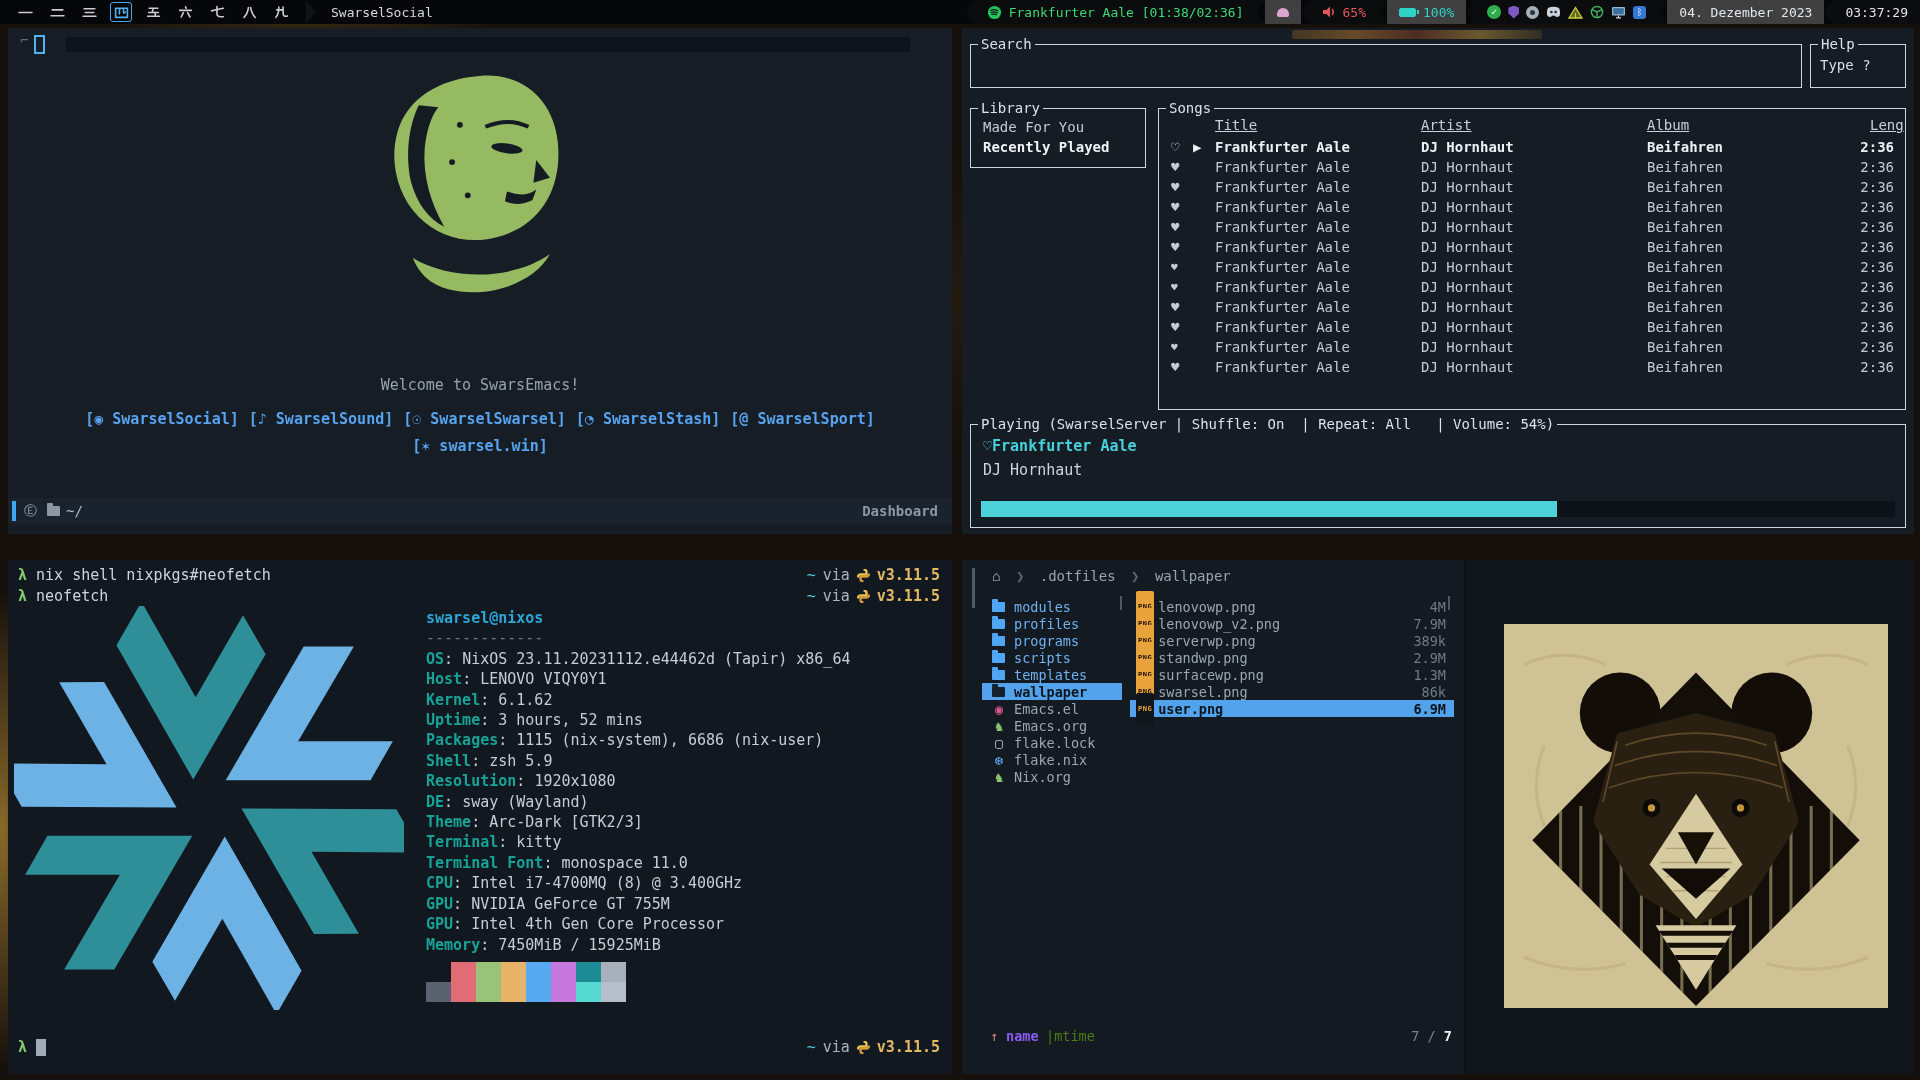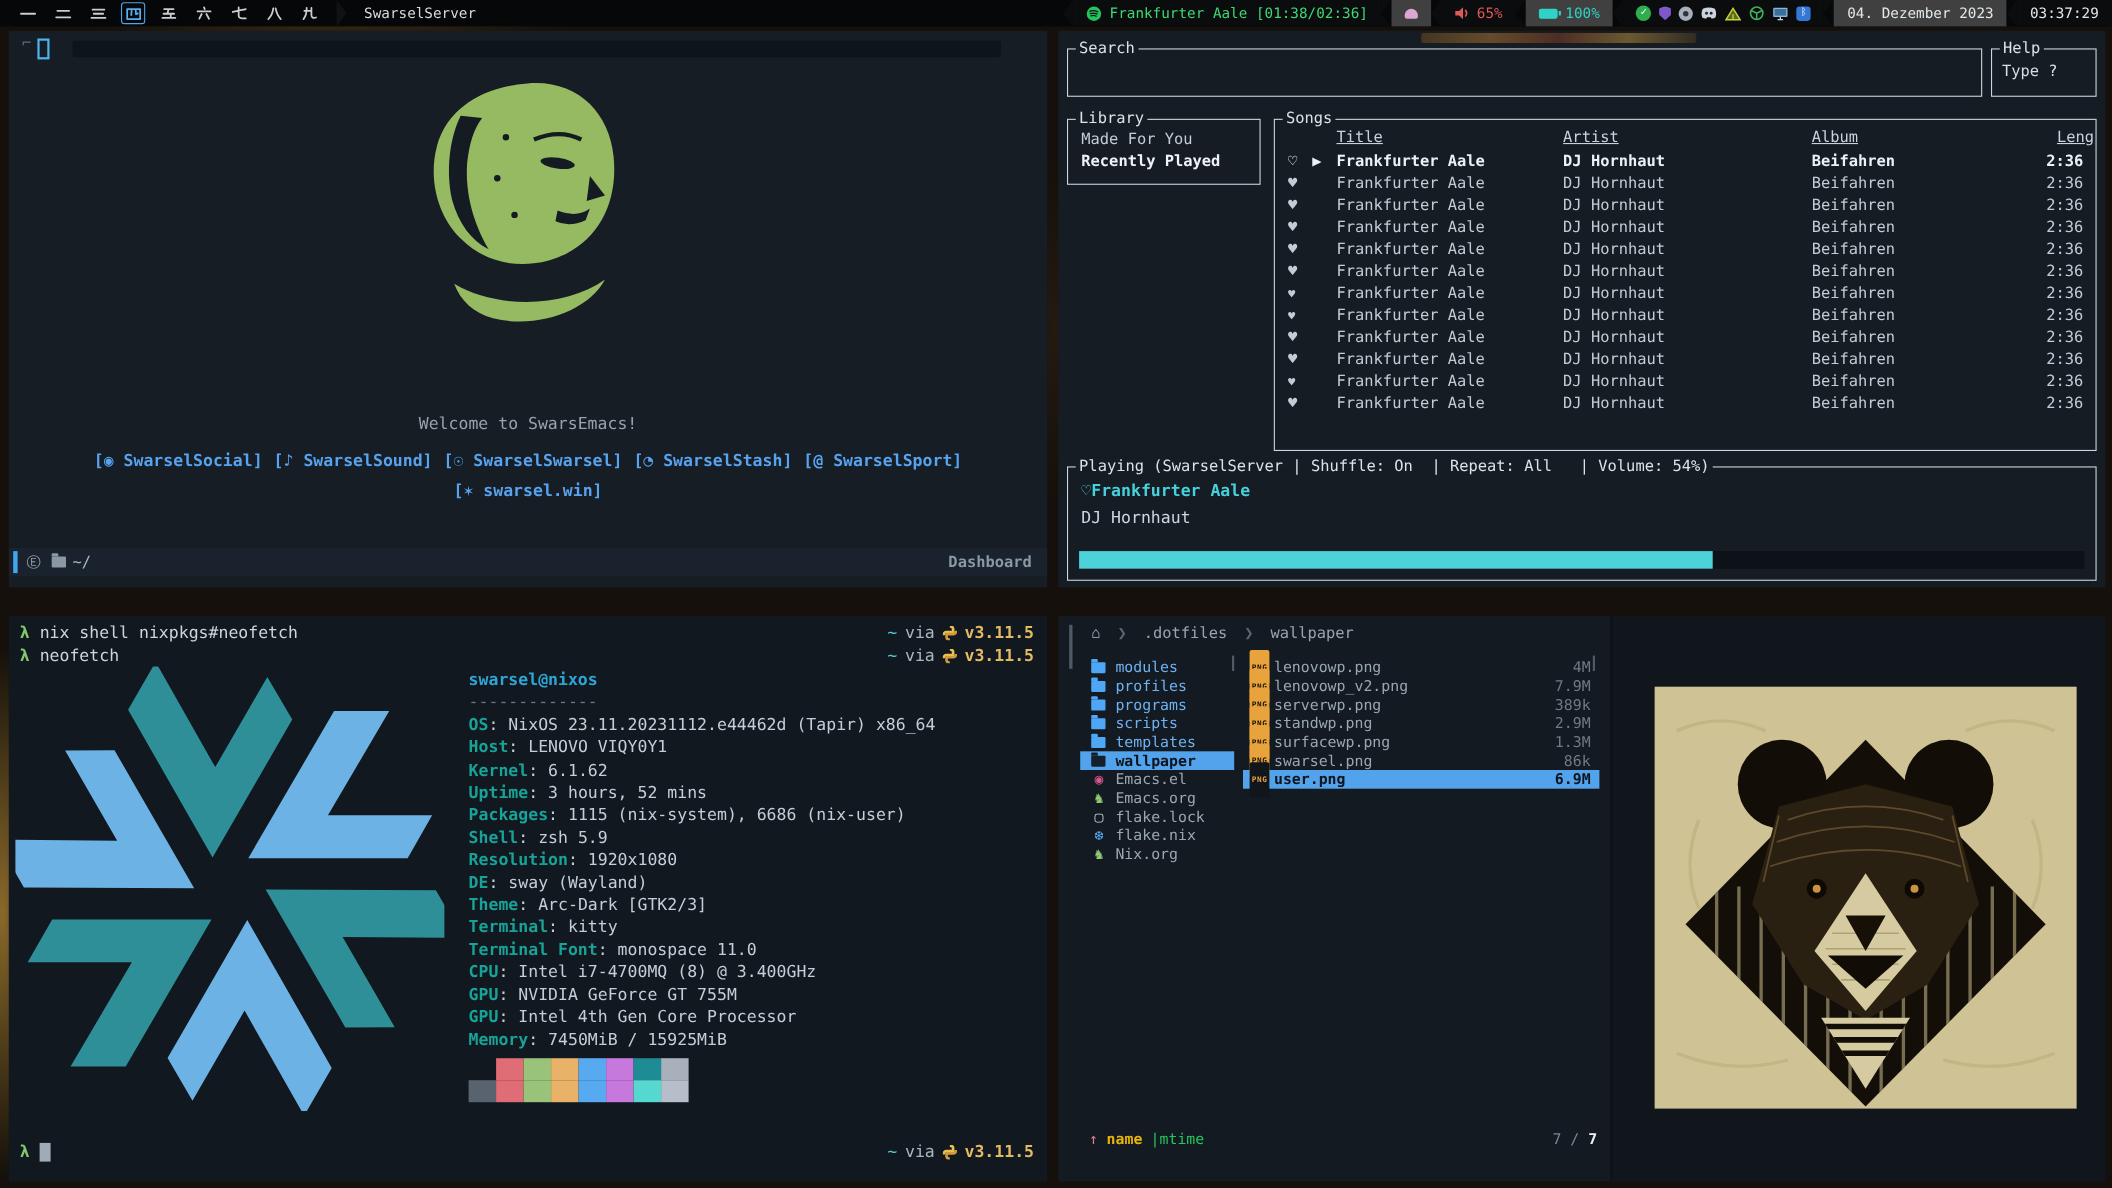--- a/index.html
+++ b/index.html
@@ -137,22 +137,22 @@
   .f-row.sel .folder, .f-row.sel .folder::before { background:#14202b; }
   .fname { color:#6fb2f2; margin-left:4px; }
   .fname.dot { color:#9aa7b2; }
   .f-row.sel .fname { color:#0e141b; font-weight:bold; }
   .png-badge { font-size:7px; font-weight:bold; background:#e8a33d; color:#1a1205; padding:12px 2px; border-radius:2px; margin-left:6px; letter-spacing:.5px; }
   .f-row.sel .png-badge { background:#10161c; color:#e8a33d; }
   .fsize { position:absolute; right:8px; color:#6e7b87; }
   .f-row.sel .fsize { color:#0e141b; font-weight:bold; }
   #fm-status { position:absolute; left:0; top:468px; width:502px; height:24px; font-size:13.5px; }
   .st-arrow { position:absolute; left:28px; color:#e08089; }
-  .st-name { position:absolute; left:44px; color:#eab308; font-weight:bold; }
-  .st-rest { position:absolute; left:84px; color:#22c55e;text-align:right; }
+  .st-name { position:absolute; left:44px; color:#8b5cf6; font-weight:bold; }
+  .st-rest { position:absolute; left:84px; color:#4d7c0f;text-align:right; }
   .st-pos { position:absolute; right:12px; color:#7a8792; }
   .st-pos b { color:#e9eff4; }
   .mu-art { position:absolute; left:330px; top:2px; width:250px; height:9px; border-radius:2px;
     background:linear-gradient(90deg,#6a4a22,#a8702f,#7c3b24,#b08a3a,#4a3a20); opacity:.55; }
 </style>
 </head>
 <body>
 
 <div id="topbar">
   <div class="ws-group">
@@ -196,21 +196,21 @@
           <path d="M6,2.5C5.5,6.5 4,9.5 1.8,11.5 M8,2.5C8.8,6.5 10.3,9.5 12.3,11.5"></path>
         </svg>
       </span>
     <span class="ws">
         <svg width="15" height="15" viewBox="0 0 14 14">
           <path d="M4.5,2C4.5,6 3.5,9.5 1.8,11.5 M2.5,4.5H8.5 M8.5,2V8C8.5,10.4 10.2,11 12.4,10.2"></path>
         </svg>
       </span>
   </div>
   <span class="sep-r"></span>
-  <span class="bar-title">SwarselServer</span>
+  <span class="bar-title">SwarselSocial</span>
 
   <div class="bar-right">
     <span class="sep-l"></span>
     <div class="seg a">
       <svg width="15" height="15" viewBox="0 0 16 16">
           <circle cx="8" cy="8" r="7" fill="#23c55e"></circle>
           <path d="M4,5.6Q8,4.2 11.6,6.2 M4.4,7.8Q8,6.6 10.9,8.4 M5,10Q8,9.1 10.1,10.4" stroke="#0a1410" stroke-width="1.3" fill="none" stroke-linecap="round"></path>
         </svg>
       <span class="spotify-text">Frankfurter Aale [01:38/02:36]</span>
     </div>

